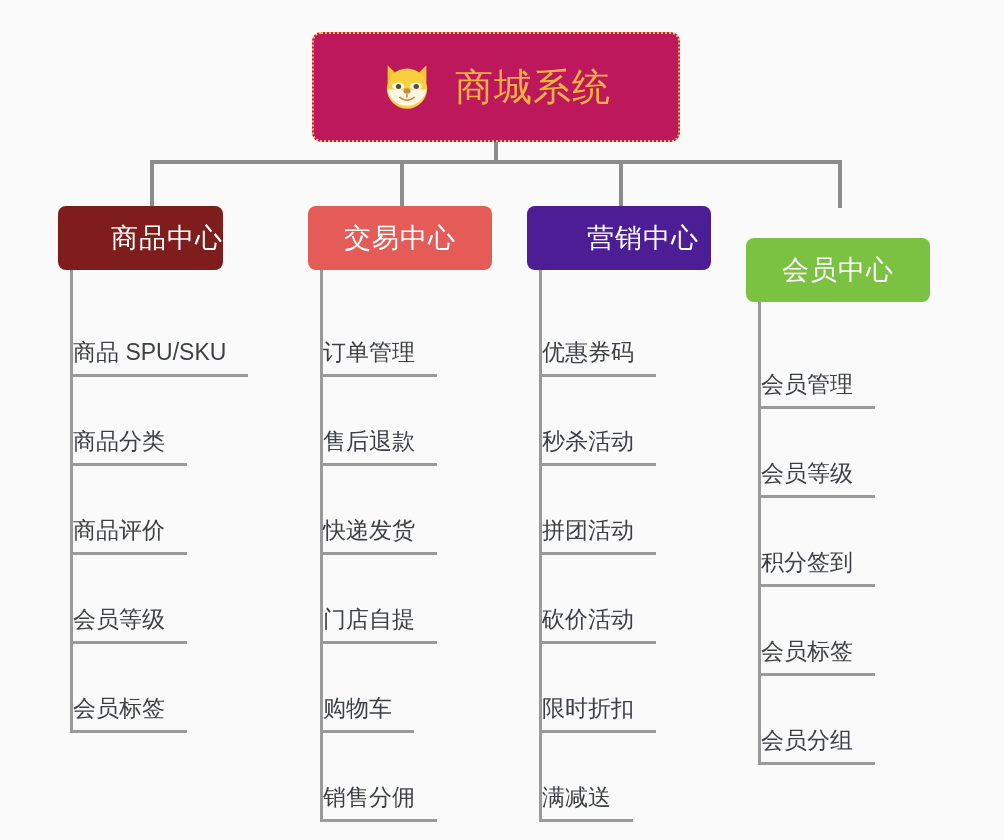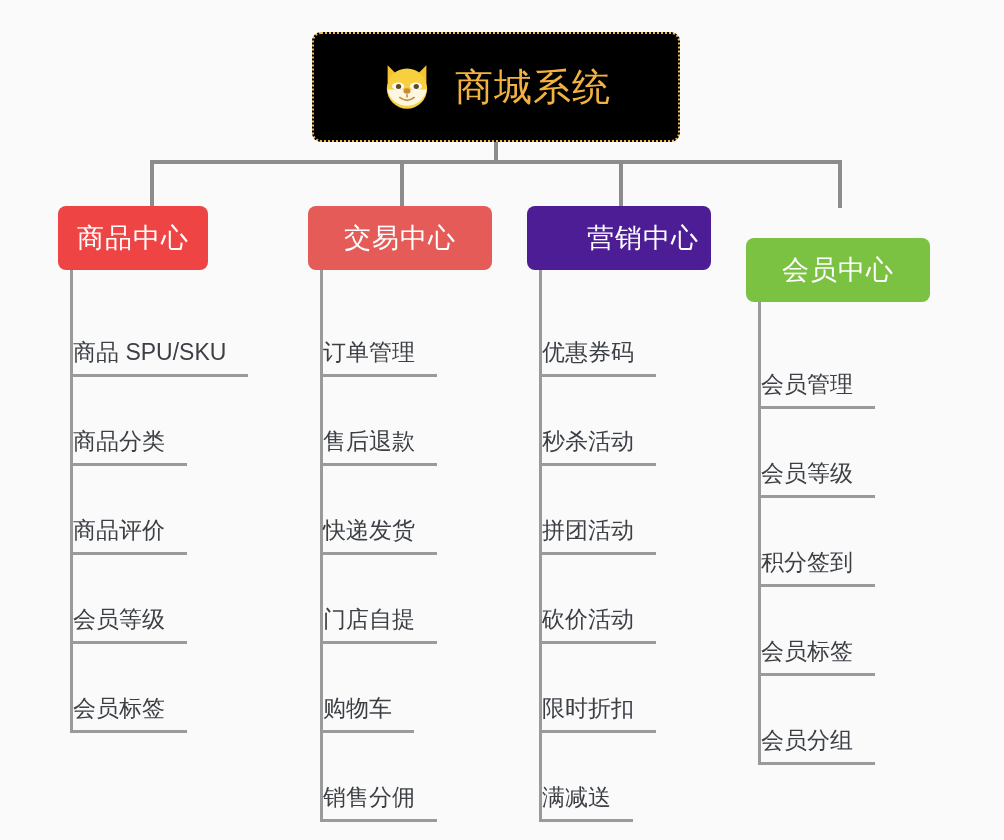--- a/index.html
+++ b/index.html
@@ -19,21 +19,21 @@
     background: #fafafa;
   }
 
   
   .root-node {
     position: absolute;
     left: 312px;
     top: 32px;
     width: 368px;
     height: 110px;
-    background: #000000;
+    background: #be185d;
     border: 2px dotted #f0b952;
     border-radius: 9px;
     display: flex;
     align-items: center;
     justify-content: center;
     gap: 22px;
   }
   .root-icon {
     width: 52px;
     height: 50px;
@@ -138,21 +138,21 @@
 
   <div class="conn conn-v-root"></div>
   <div class="conn conn-h-bus"></div>
   <div class="conn conn-v-drop" style="left:150px"></div>
   <div class="conn conn-v-drop" style="left:400px"></div>
   <div class="conn conn-v-drop" style="left:619px"></div>
   <div class="conn conn-v-drop" style="left:838px"></div>
 
   <div id="columns-host">
       <div class="column" style="left: 58px; width: 184px;">
-        <div class="cat-box" style="background: #ef4444; width: 150px;">
+        <div class="cat-box" style="background: #7f1d1d; width: 165px; justify-content: flex-end;">
           <span>商品中心</span>
         </div>
         <div class="leaf-stack">
           <div class="leaf">
             <span class="leaf-label">商品 SPU/SKU</span>
           </div>
           <div class="leaf">
             <span class="leaf-label">商品分类</span>
           </div>
           <div class="leaf">

